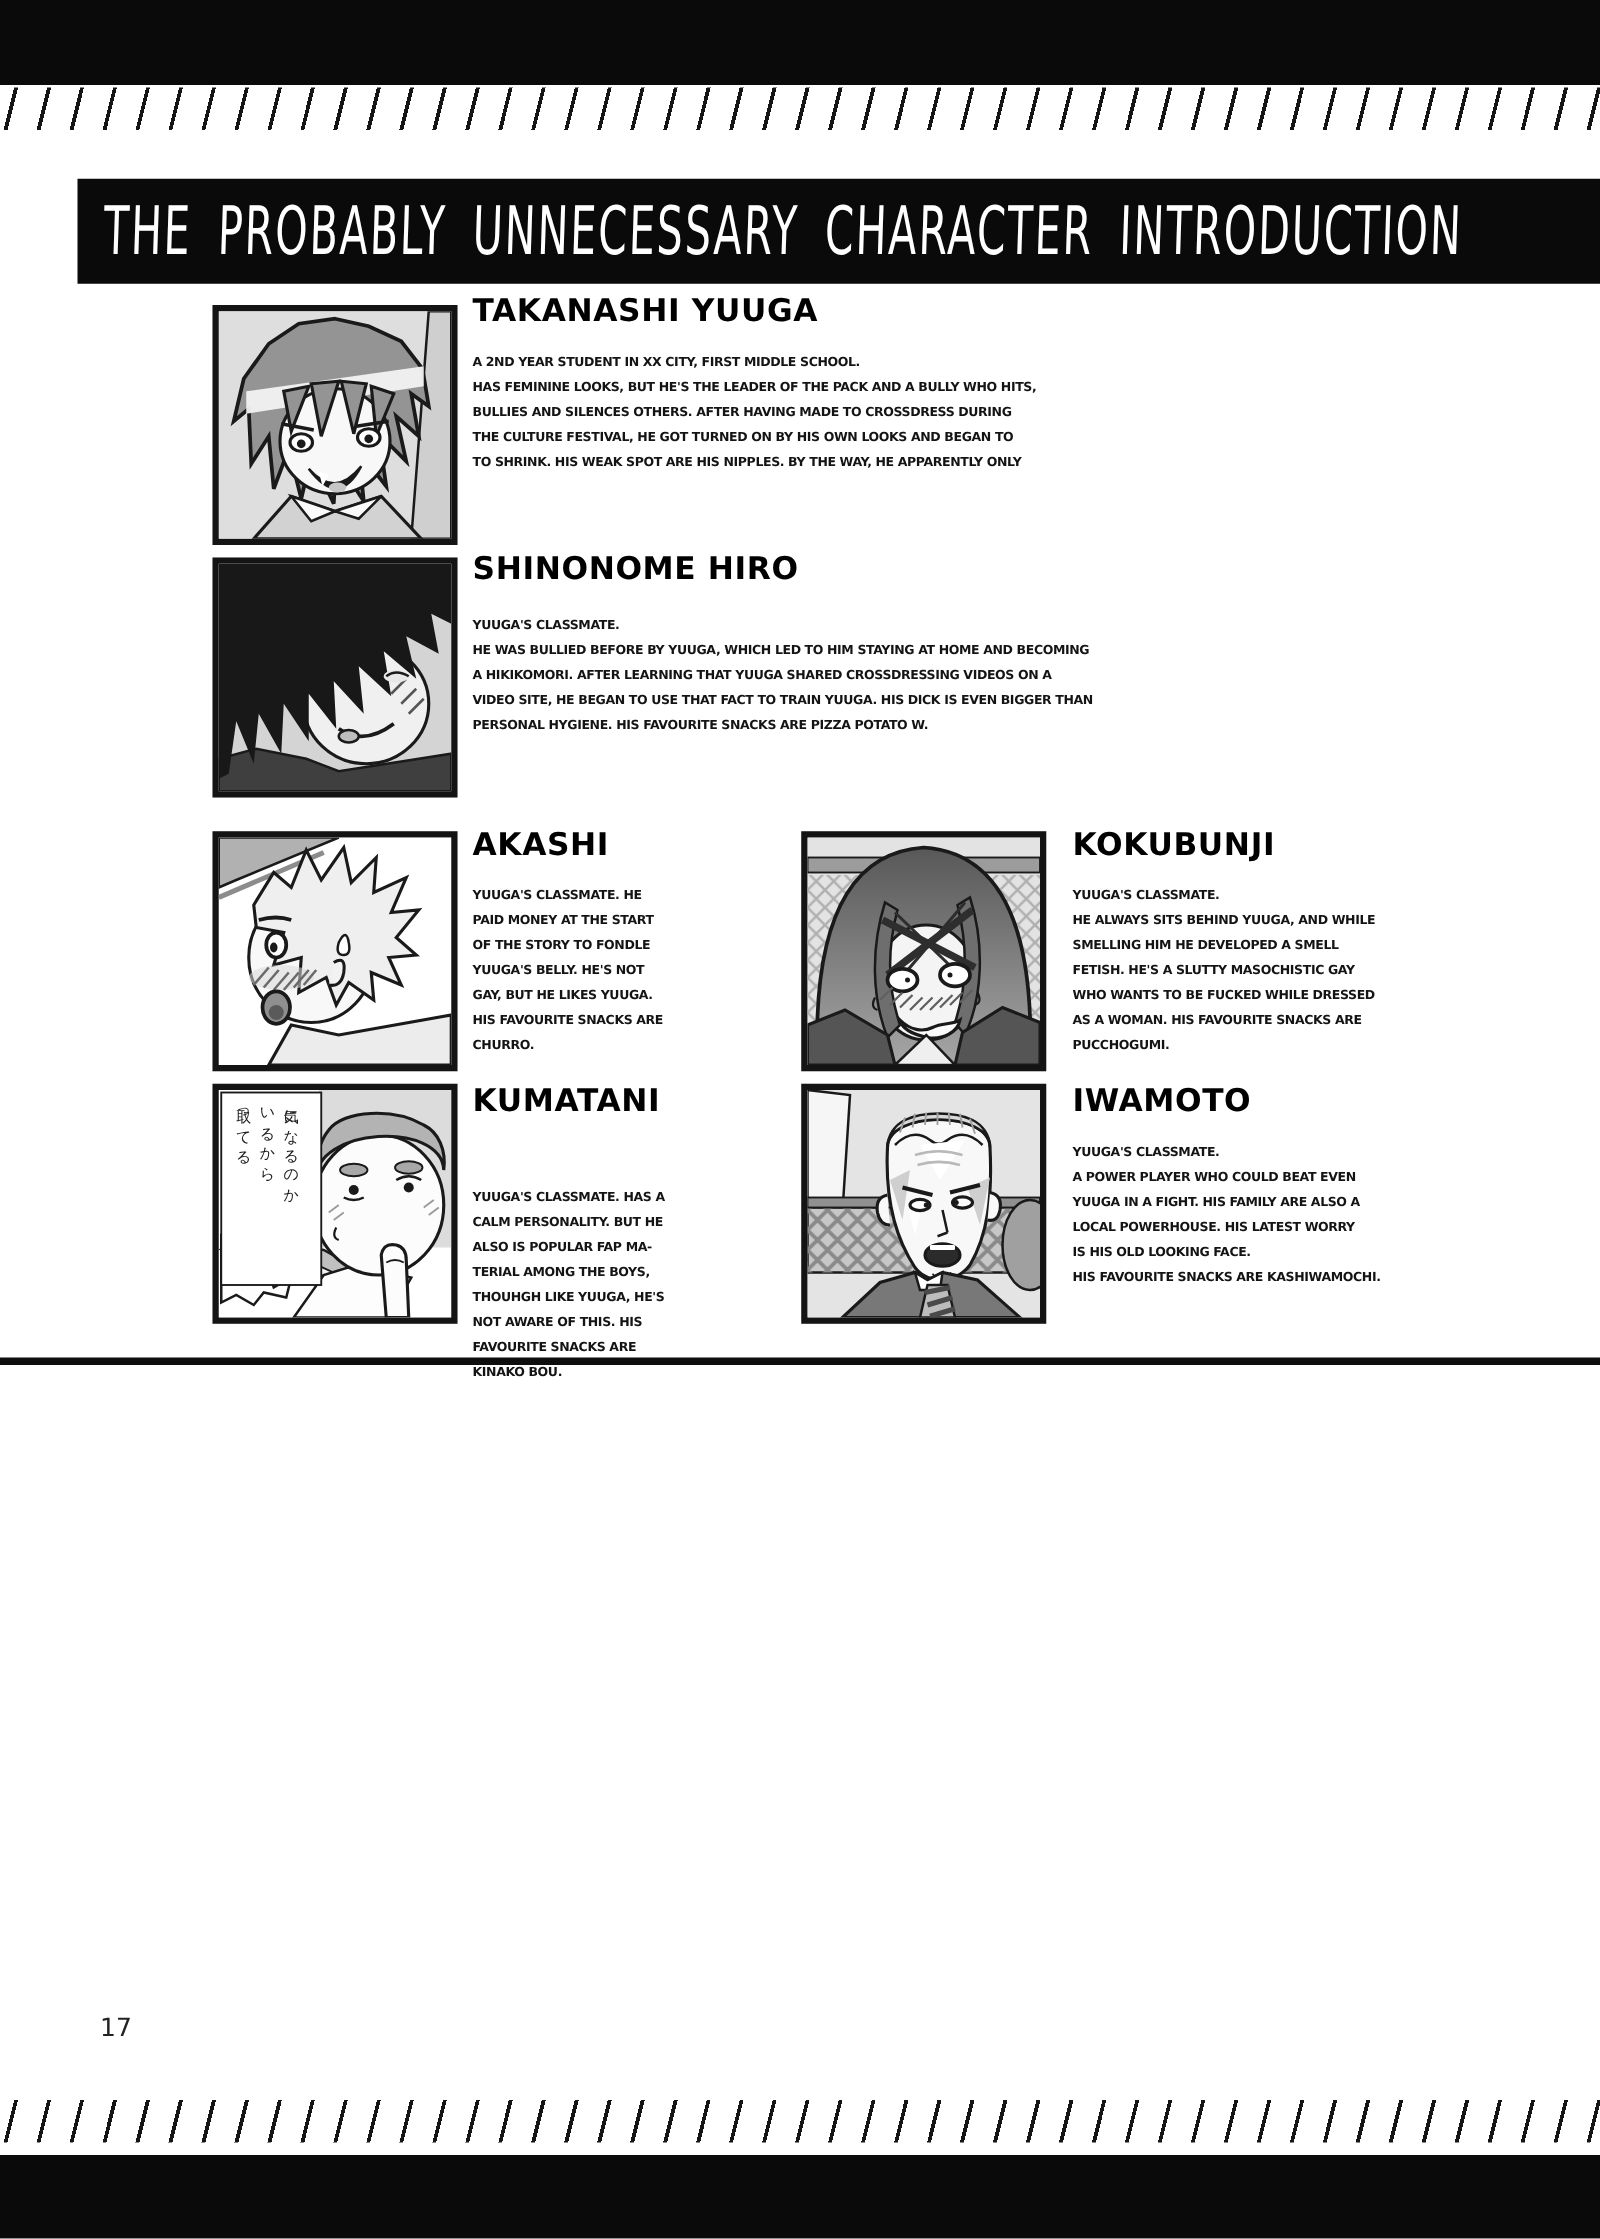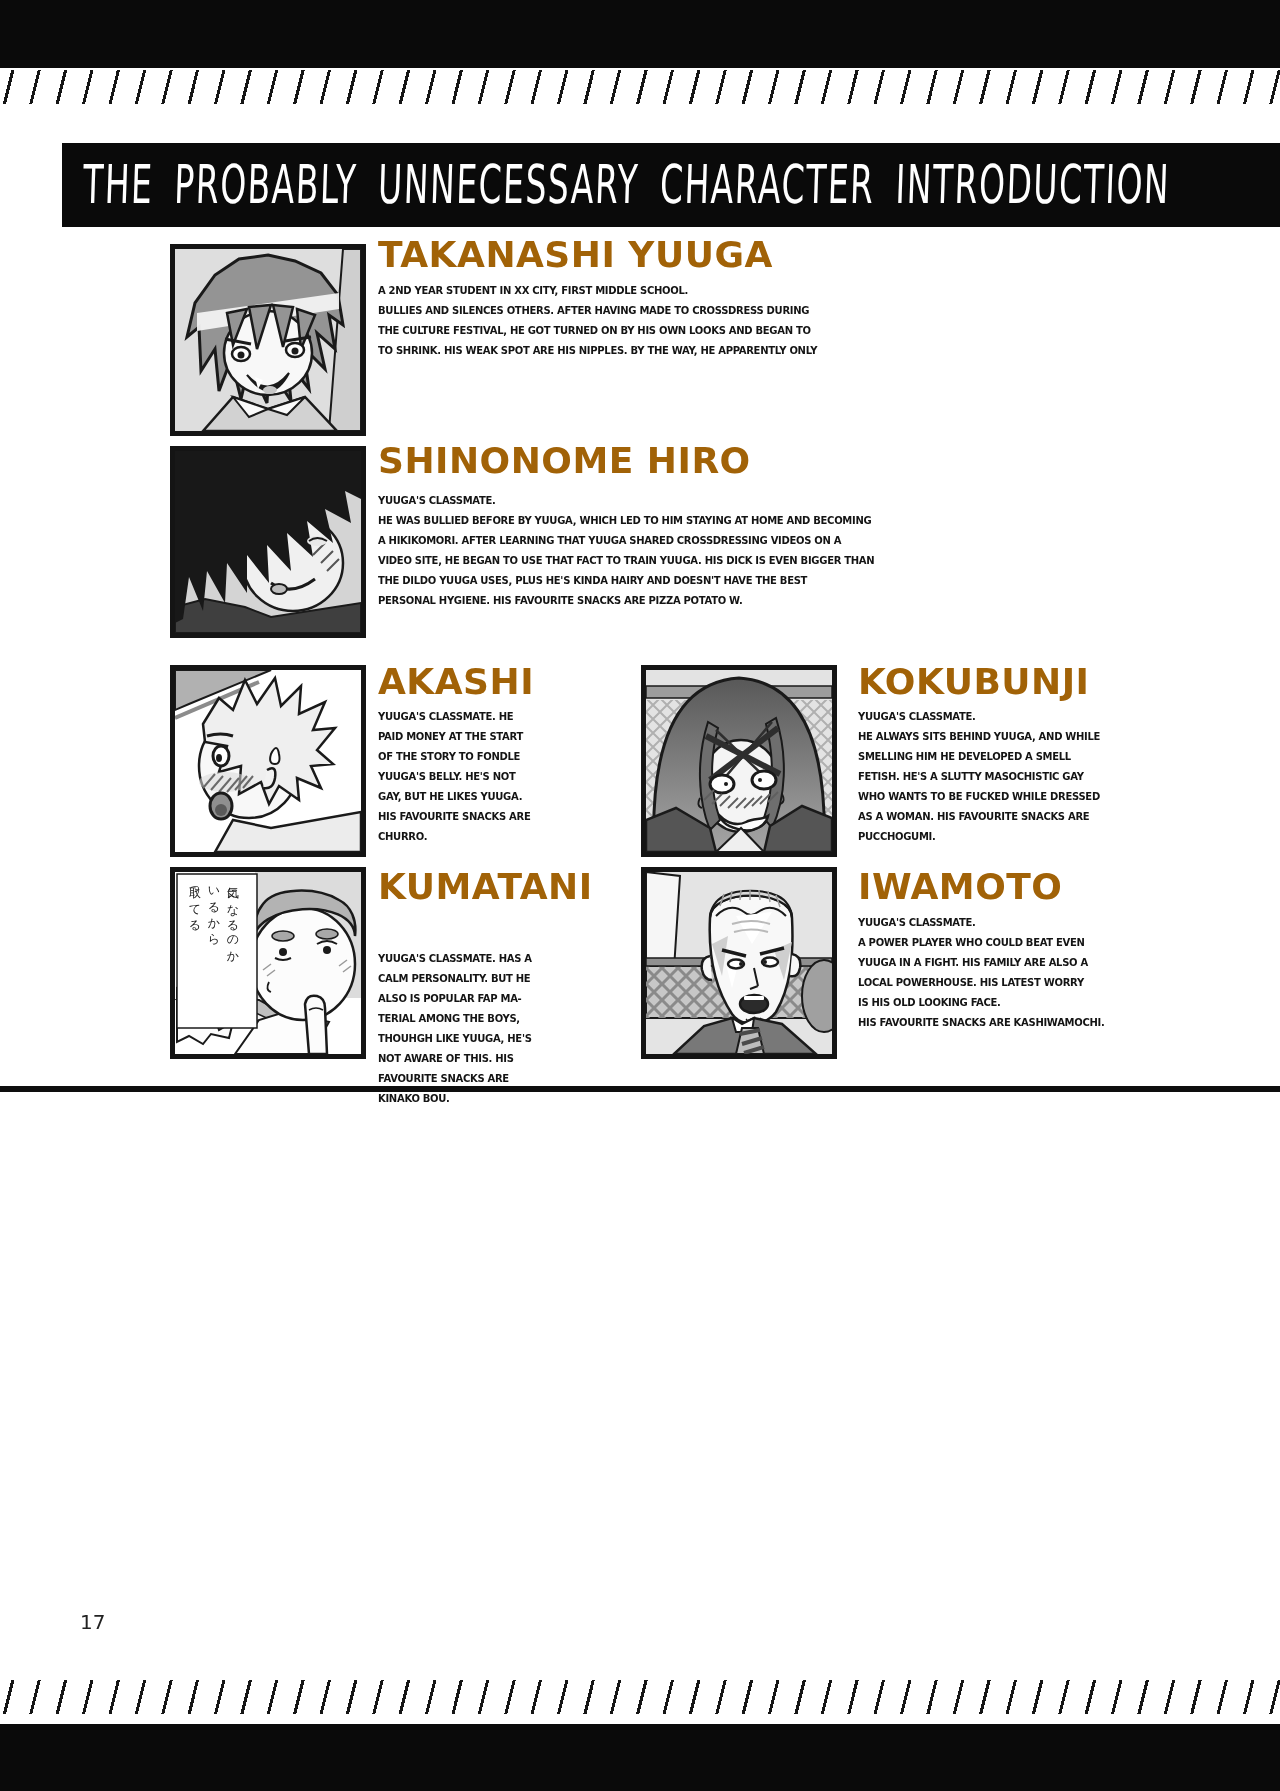--- a/index.html
+++ b/index.html
@@ -17,21 +17,21 @@
 
   
   #title-bar{position:absolute;left:62px;top:143px;width:1218px;height:84px;background:#0a0a0a;
       display:flex;align-items:center;justify-content:center;}
   #title-text{color:#ffffff;font-size:33px;font-weight:400;letter-spacing:1.5px;word-spacing:9px;
       white-space:nowrap;transform:translateX(-44px) scale(1.0,1.62) skewX(-3deg);transform-origin:50% 55%;}
 
   
   .portrait{position:absolute;width:186px;height:182px;border:5px solid #141414;background:#e0e0e0;}
   .portrait svg{display:block;width:100%;height:100%;}
-  .char-name{position:absolute;font-size:36px;font-weight:700;letter-spacing:.5px;white-space:nowrap;color:#a16207;}
+  .char-name{position:absolute;font-size:25px;font-weight:700;letter-spacing:.5px;white-space:nowrap;color:#000000;}
   .char-desc{position:absolute;font-size:10px;font-weight:700;line-height:20px;letter-spacing:-0.3px;
       white-space:nowrap;color:#141414;}
   .char-desc .ln{height:20px;}
 
   
   .vtext{position:absolute;left:10px;top:6px;height:150px;writing-mode:vertical-rl;
       font-size:12px;line-height:19px;letter-spacing:2px;color:#1a1a1a;
       font-family:"DejaVu Sans",sans-serif;}
 
   
@@ -71,20 +71,21 @@
       <polygon points="80,128 88,131 83,140" fill="#ffffff"></polygon>
       <ellipse cx="95" cy="141" rx="7" ry="4" fill="#c6c6c6"></ellipse>
       <polygon points="28,182 58,148 93,160 130,148 162,182" fill="#d2d2d2" stroke="#1a1a1a" stroke-width="2.5"></polygon>
       <polygon points="58,148 74,168 93,160" fill="#fafafa" stroke="#1a1a1a" stroke-width="2"></polygon>
       <polygon points="93,160 112,166 130,148" fill="#fafafa" stroke="#1a1a1a" stroke-width="2"></polygon>
     </svg>
   </div>
   <div class="char-name" style="left:378px;top:234px;">TAKANASHI YUUGA</div>
   <div class="char-desc" style="left:378px;top:281px;">
       <div class="ln">A 2ND YEAR STUDENT IN XX CITY, FIRST MIDDLE SCHOOL.</div>
+      <div class="ln">HAS FEMININE LOOKS, BUT HE'S THE LEADER OF THE PACK AND A BULLY WHO HITS,</div>
       <div class="ln">BULLIES AND SILENCES OTHERS. AFTER HAVING MADE TO CROSSDRESS DURING</div>
       <div class="ln">THE CULTURE FESTIVAL, HE GOT TURNED ON BY HIS OWN LOOKS AND BEGAN TO</div>
       <div class="ln">TO SHRINK. HIS WEAK SPOT ARE HIS NIPPLES. BY THE WAY, HE APPARENTLY ONLY</div>
     </div>
 
   <div class="portrait" style="left:170px;top:446px;">
     <svg viewBox="0 0 186 182">
       <rect x="0" y="0" width="186" height="182" fill="#d4d4d4"></rect>
       <ellipse cx="118" cy="112" rx="50" ry="48" fill="#f0f0f0" stroke="#1a1a1a" stroke-width="2.5"></ellipse>
       <path d="M96,132 Q116,146 140,128" stroke="#1a1a1a" stroke-width="3" fill="none"></path>
@@ -95,21 +96,20 @@
       <ellipse cx="142" cy="90" rx="10" ry="5" fill="#e8e8e8"></ellipse>
       <path d="M134,90 Q142,84 152,90" stroke="#1a1a1a" stroke-width="2" fill="none"></path>
     </svg>
   </div>
   <div class="char-name" style="left:378px;top:440px;">SHINONOME HIRO</div>
   <div class="char-desc" style="left:378px;top:491px;">
       <div class="ln">YUUGA'S CLASSMATE.</div>
       <div class="ln">HE WAS BULLIED BEFORE BY YUUGA, WHICH LED TO HIM STAYING AT HOME AND BECOMING</div>
       <div class="ln">A HIKIKOMORI. AFTER LEARNING THAT YUUGA SHARED CROSSDRESSING VIDEOS ON A</div>
       <div class="ln">VIDEO SITE, HE BEGAN TO USE THAT FACT TO TRAIN YUUGA. HIS DICK IS EVEN BIGGER THAN</div>
-      <div class="ln">THE DILDO YUUGA USES, PLUS HE'S KINDA HAIRY AND DOESN'T HAVE THE BEST</div>
       <div class="ln">PERSONAL HYGIENE. HIS FAVOURITE SNACKS ARE PIZZA POTATO W.</div>
     </div>
 
   <div class="portrait" style="left:170px;top:665px;">
     <svg viewBox="0 0 186 182">
       <rect x="0" y="0" width="186" height="182" fill="#ffffff"></rect>
       <polygon points="0,0 96,0 14,34 0,40" fill="#b1b1b1" stroke="#1a1a1a" stroke-width="2"></polygon>
       <path d="M0,48 L84,12" stroke="#8c8c8c" stroke-width="4" fill="none"></path>
       <ellipse cx="74" cy="96" rx="50" ry="52" fill="#f8f8f8" stroke="#1a1a1a" stroke-width="2.5"></ellipse>
       <polygon points="28,54 44,28 58,40 70,10 82,34 100,8 106,36 126,16 124,44 150,32 138,60 160,58 142,80 158,94 136,96 146,118 122,108 124,130 104,116 94,134 86,112 64,124 66,96 44,102 52,76 30,72" fill="#efefef" stroke="#1a1a1a" stroke-width="2.5"></polygon>

